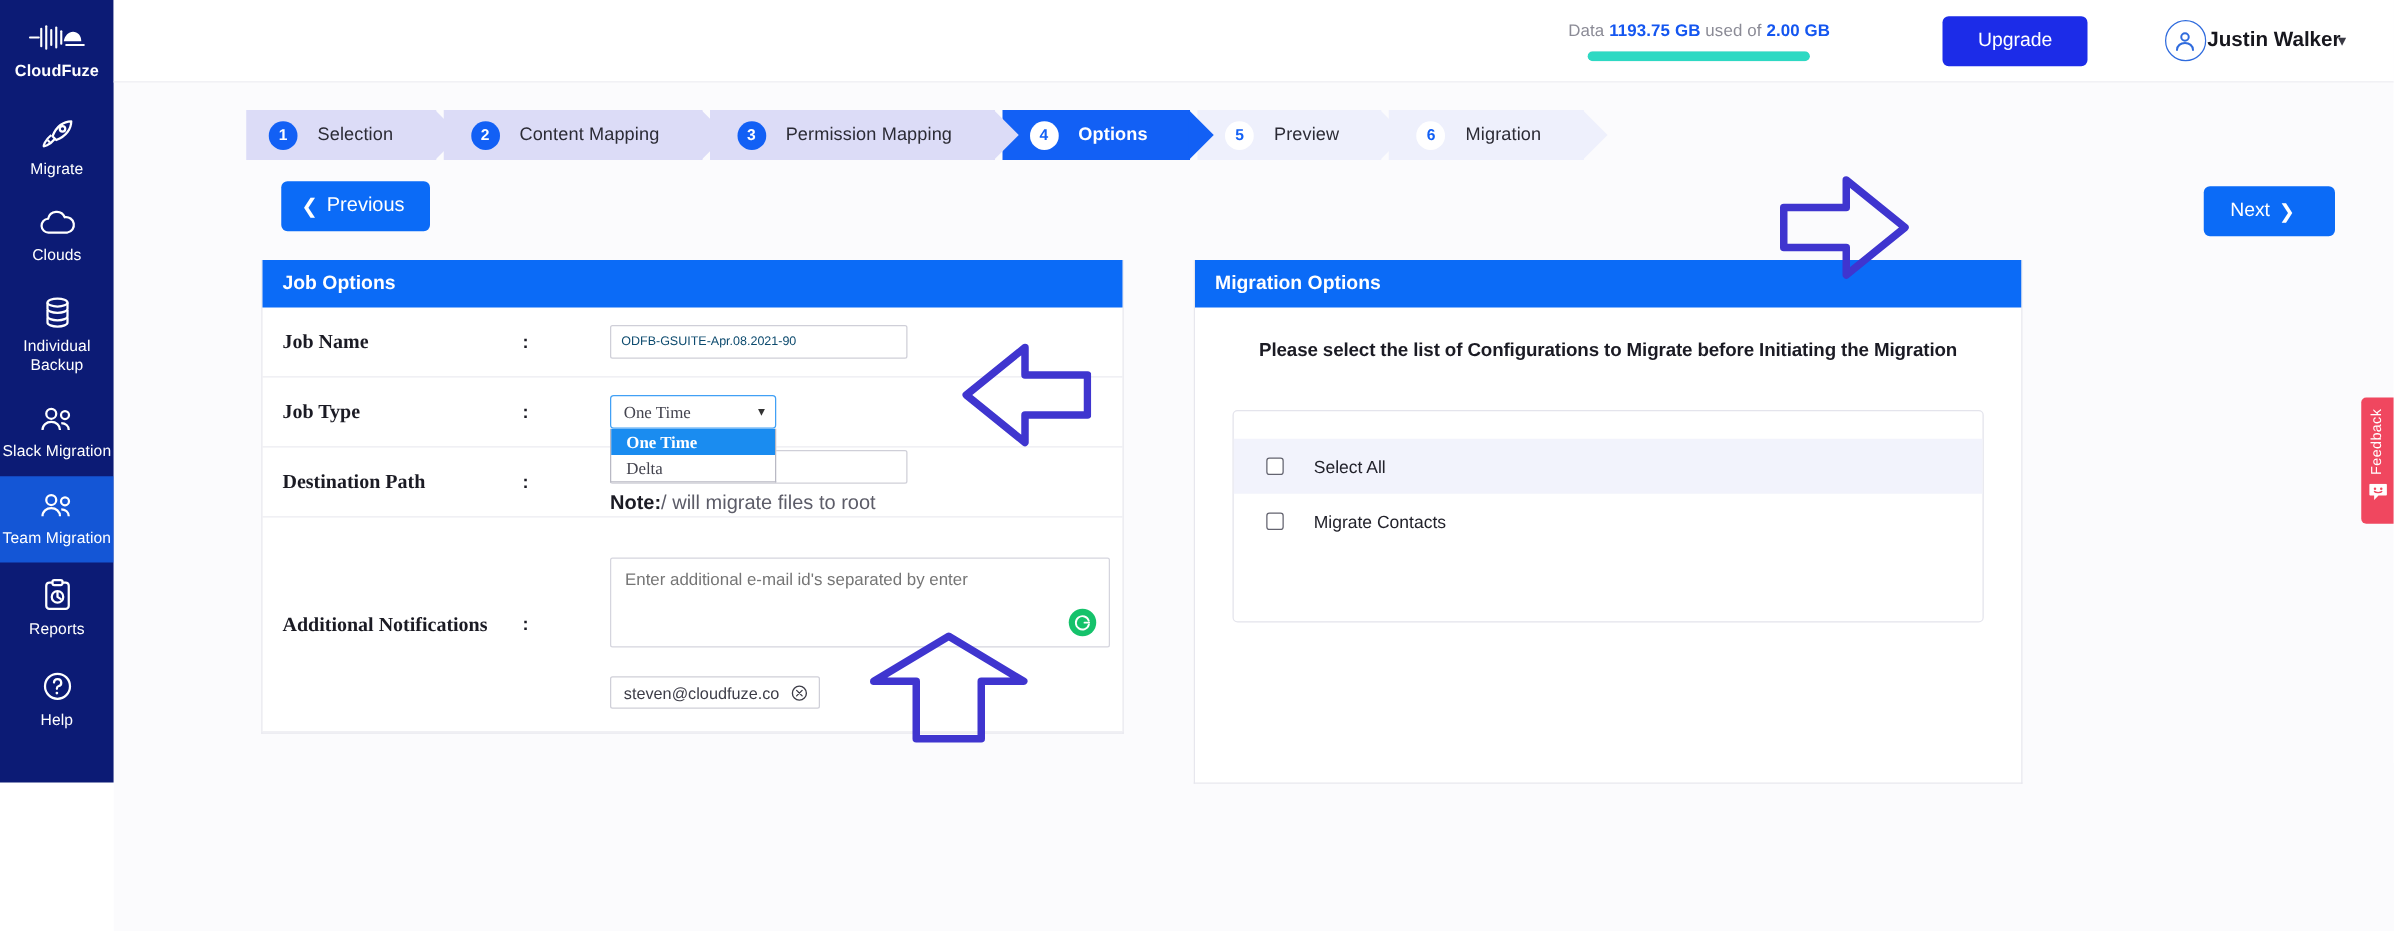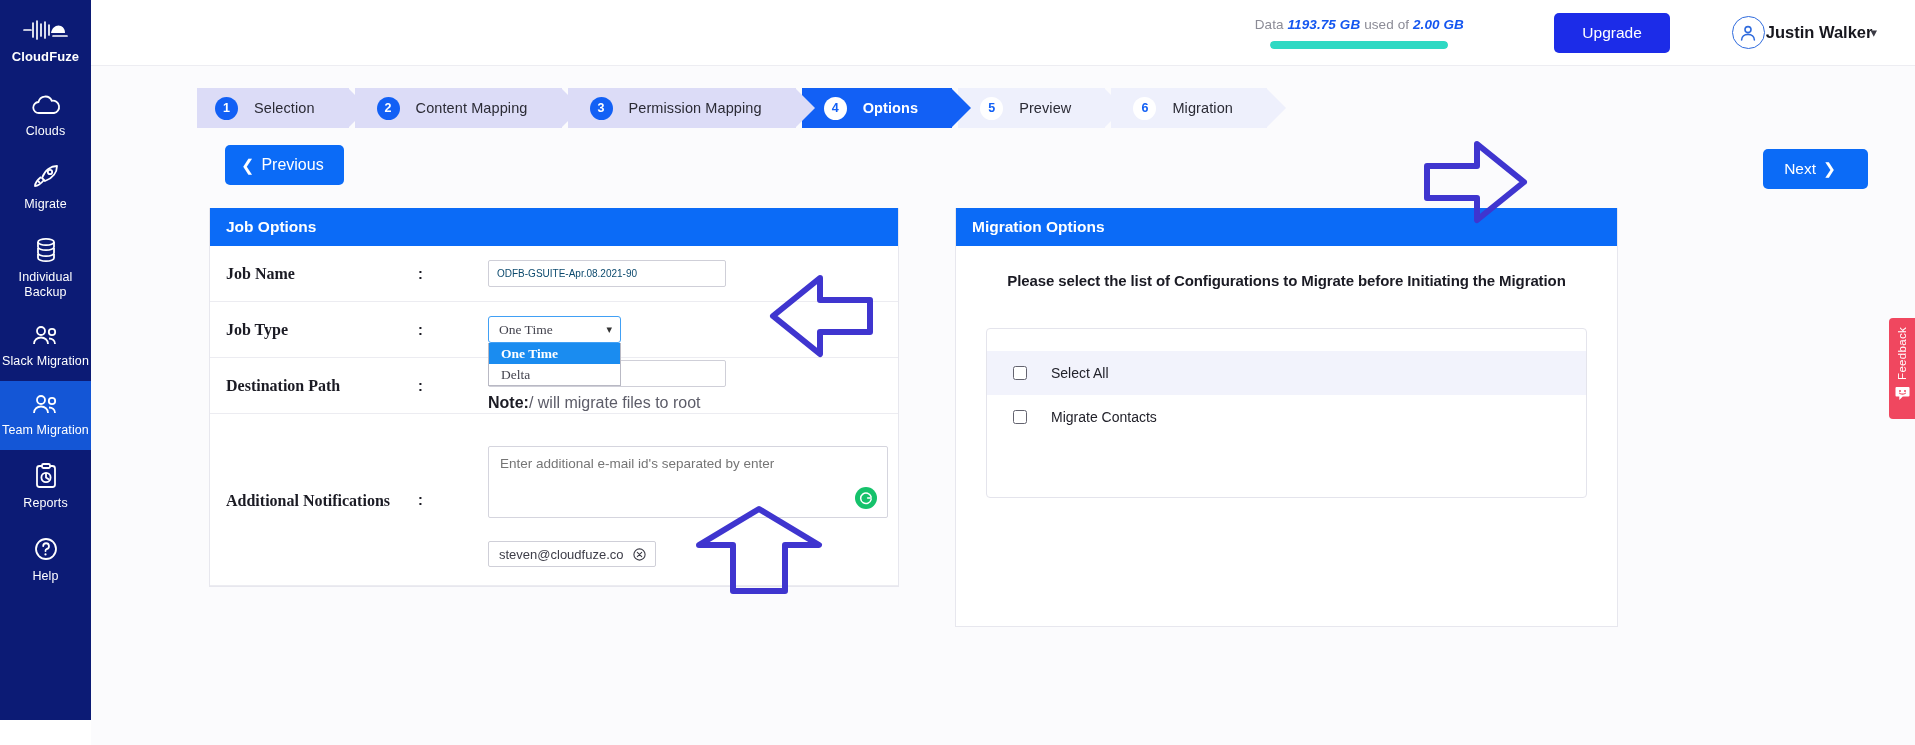--- a/index.html
+++ b/index.html
@@ -5,21 +5,21 @@
   * { box-sizing: border-box; margin: 0; padding: 0; }
   html, body {
     width: 1915px; height: 745px;
     font-family: "Liberation Sans", sans-serif;
     background: #ffffff; overflow: hidden;
   }
   .app { position: relative; width: 1915px; height: 745px; display: flex; }
 
   
   .sidebar {
-    width: 91px; height: 720px; background: #0c1b75;
+    width: 91px; height: 626px; background: #0c1b75;
     flex: 0 0 91px; display: flex; flex-direction: column;
     align-items: center; padding-top: 8px; color: #fff;
   }
   .sb-item {
     width: 91px; padding: 13px 2px 12px; text-align: center;
     cursor: pointer; display: flex; flex-direction: column;
     align-items: center; gap: 7px;
   }
   .sb-item.brand { padding-top: 10px; padding-bottom: 18px; }
   .sb-item.active { background: #1456d6; }
@@ -36,21 +36,21 @@
   .main { flex: 1 1 auto; height: 745px; position: relative; background: #fbfbfd; }
 
   
   .topbar {
     height: 66px; background: #fff; border-bottom: 1px solid #ededf2;
     display: flex; align-items: center; justify-content: flex-end;
     padding-right: 38px; gap: 0px;
   }
   .data-usage { width: 250px; margin-right: 70px; text-align: center; }
   .data-usage-text { font-size: 13.5px; color: #8b8b96; letter-spacing: .1px; white-space: nowrap; }
-  .data-usage-text b { color: #1456f0; font-weight: 700; font-style: italic; }
+  .data-usage-text b { color: #1456f0; font-weight: 700; }
   .bar-track {
     margin: 9px auto 0; width: 178px; height: 8px; border-radius: 5px;
     background: #eef0f4; overflow: hidden;
   }
   .bar-fill { height: 100%; width: 100%; background: #2ed9c3; border-radius: 5px; }
   .upgrade-btn {
     background: #1c2ce8; color: #fff; border: none; border-radius: 5px;
     height: 40px; padding: 0 28px; font-size: 15.5px; cursor: pointer;
     font-family: "Liberation Sans", sans-serif; margin-right: 62px;
   }
@@ -227,37 +227,37 @@
           </g>
           <path d="M28 15c1-6 6-9 10-7 3 1.4 4 4 4 7z" fill="#fff"></path>
           <path d="M30 18h14" stroke="#fff" stroke-width="1.7" stroke-linecap="round" fill="none"></path>
         </svg>
       </span>
       <span class="sb-label">CloudFuze</span>
     </div>
 
     <div class="sb-item">
       <span class="sb-icon">
-        <svg width="30" height="22" viewBox="0 0 30 22" fill="none" stroke="#fff" stroke-width="1.8">
-          <path d="M8 18a5.5 5.5 0 0 1-.5-11 7 7 0 0 1 13.3-1.2A4.8 4.8 0 0 1 23 18z" stroke-linejoin="round"></path>
-        </svg>
-      </span>
-      <span class="sb-label">Clouds</span>
-    </div>
-
-    <div class="sb-item">
-      <span class="sb-icon">
         <svg width="30" height="26" viewBox="0 0 30 26" fill="none" stroke="#fff" stroke-width="1.8" stroke-linejoin="round">
           <path d="M13 16C8 22 4 22 4 22s0-4 6-9"></path>
           <path d="M11 14c3-8 9-12 15-12 0 6-4 12-12 15z"></path>
           <circle cx="19" cy="8" r="2.2"></circle>
           <path d="M7 17l2 2"></path>
         </svg>
       </span>
       <span class="sb-label">Migrate</span>
+    </div>
+
+    <div class="sb-item">
+      <span class="sb-icon">
+        <svg width="30" height="22" viewBox="0 0 30 22" fill="none" stroke="#fff" stroke-width="1.8">
+          <path d="M8 18a5.5 5.5 0 0 1-.5-11 7 7 0 0 1 13.3-1.2A4.8 4.8 0 0 1 23 18z" stroke-linejoin="round"></path>
+        </svg>
+      </span>
+      <span class="sb-label">Clouds</span>
     </div>
 
     <div class="sb-item">
       <span class="sb-icon">
         <svg width="26" height="26" viewBox="0 0 26 26" fill="none" stroke="#fff" stroke-width="1.8">
           <ellipse cx="13" cy="5" rx="8" ry="3.2"></ellipse>
           <path d="M5 5v5c0 1.8 3.6 3.2 8 3.2s8-1.4 8-3.2V5"></path>
           <path d="M5 11v5c0 1.8 3.6 3.2 8 3.2s8-1.4 8-3.2v-5"></path>
           <path d="M5 17v4c0 1.8 3.6 3.2 8 3.2s8-1.4 8-3.2v-4"></path>
         </svg>

